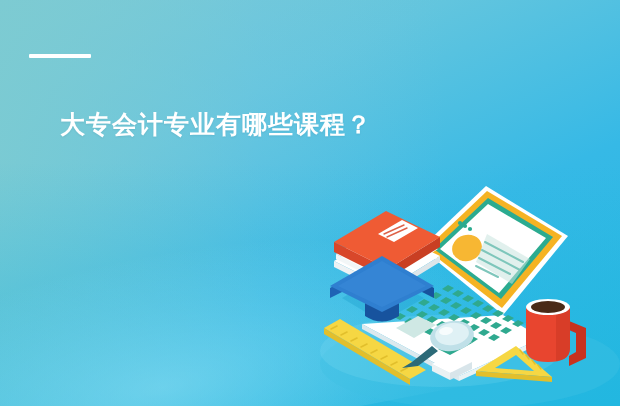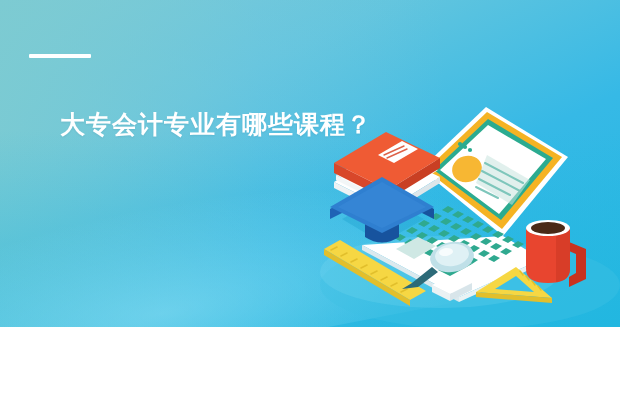--- a/index.html
+++ b/index.html
@@ -8,21 +8,21 @@
     padding: 0;
     background: #ffffff;
   }
   body {
     font-family: "Liberation Sans", "DejaVu Sans", sans-serif;
   }
 
   .cover {
     position: relative;
     width: 620px;
-    height: 327px;
+    height: 406px;
     overflow: hidden;
     background: #2bb8e6;
     text-align: center;
   }
 
   
   .bg-base {
     position: absolute;
     inset: 0;
     background: linear-gradient(155deg, #7ecbd2 0%, #62c5de 30%, #36b9e6 62%, #22b7e0 100%);

